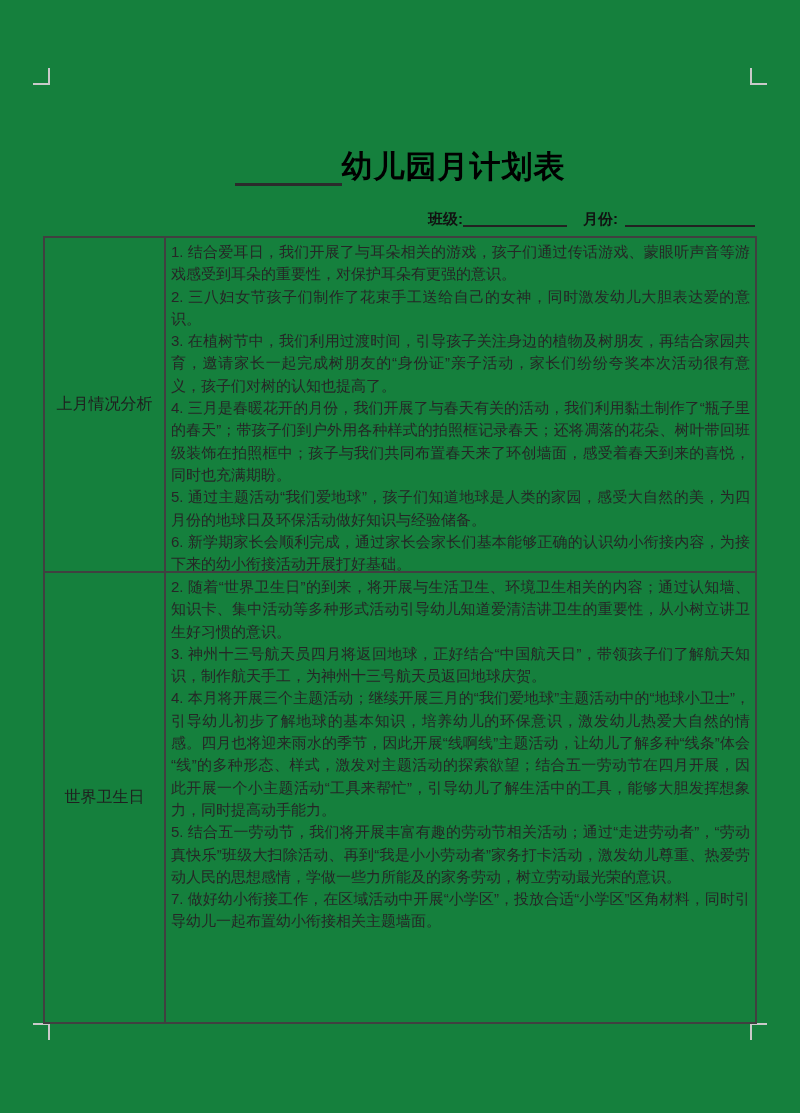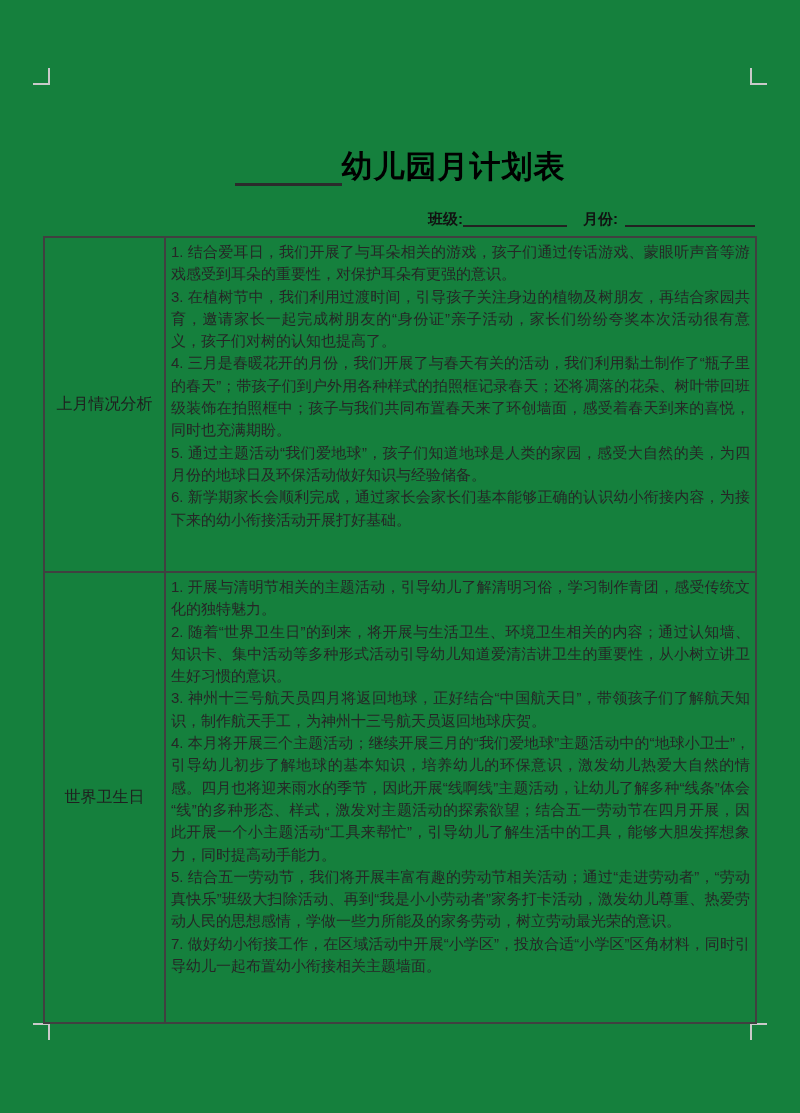--- a/index.html
+++ b/index.html
@@ -88,30 +88,30 @@
     <span class="meta-label meta-month">月份:</span>
     <span class="meta-blank blank-month"></span>
   </div>
 
   <div class="plan-table">
 
     <div class="cell label-cell row-top">上月情况分析</div>
 
     <div class="cell content-cell row-top">
       <p>1. 结合爱耳日，我们开展了与耳朵相关的游戏，孩子们通过传话游戏、蒙眼听声音等游戏感受到耳朵的重要性，对保护耳朵有更强的意识。</p>
+      <p>2. 三八妇女节孩子们制作了花束手工送给自己的女神，同时激发幼儿大胆表达爱的意识。</p>
       <p>3. 在植树节中，我们利用过渡时间，引导孩子关注身边的植物及树朋友，再结合家园共育，邀请家长一起完成树朋友的“身份证”亲子活动，家长们纷纷夸奖本次活动很有意义，孩子们对树的认知也提高了。</p>
       <p>4. 三月是春暖花开的月份，我们开展了与春天有关的活动，我们利用黏土制作了“瓶子里的春天”；带孩子们到户外用各种样式的拍照框记录春天；还将凋落的花朵、树叶带回班级装饰在拍照框中；孩子与我们共同布置春天来了环创墙面，感受着春天到来的喜悦，同时也充满期盼。</p>
       <p>5. 通过主题活动“我们爱地球”，孩子们知道地球是人类的家园，感受大自然的美，为四月份的地球日及环保活动做好知识与经验储备。</p>
       <p>6. 新学期家长会顺利完成，通过家长会家长们基本能够正确的认识幼小衔接内容，为接下来的幼小衔接活动开展打好基础。</p>
     </div>
 
     <div class="cell label-cell">世界卫生日</div>
 
     <div class="cell content-cell">
-      <p>1. 开展与清明节相关的主题活动，引导幼儿了解清明习俗，学习制作青团，感受传统文化的独特魅力。</p>
       <p>2. 随着“世界卫生日”的到来，将开展与生活卫生、环境卫生相关的内容；通过认知墙、知识卡、集中活动等多种形式活动引导幼儿知道爱清洁讲卫生的重要性，从小树立讲卫生好习惯的意识。</p>
       <p>3. 神州十三号航天员四月将返回地球，正好结合“中国航天日”，带领孩子们了解航天知识，制作航天手工，为神州十三号航天员返回地球庆贺。</p>
       <p>4. 本月将开展三个主题活动；继续开展三月的“我们爱地球”主题活动中的“地球小卫士”，引导幼儿初步了解地球的基本知识，培养幼儿的环保意识，激发幼儿热爱大自然的情感。四月也将迎来雨水的季节，因此开展“线啊线”主题活动，让幼儿了解多种“线条”体会“线”的多种形态、样式，激发对主题活动的探索欲望；结合五一劳动节在四月开展，因此开展一个小主题活动“工具来帮忙”，引导幼儿了解生活中的工具，能够大胆发挥想象力，同时提高动手能力。</p>
       <p>5. 结合五一劳动节，我们将开展丰富有趣的劳动节相关活动；通过“走进劳动者”，“劳动真快乐”班级大扫除活动、再到“我是小小劳动者”家务打卡活动，激发幼儿尊重、热爱劳动人民的思想感情，学做一些力所能及的家务劳动，树立劳动最光荣的意识。</p>
       <p>7. 做好幼小衔接工作，在区域活动中开展“小学区”，投放合适“小学区”区角材料，同时引导幼儿一起布置幼小衔接相关主题墙面。</p>
     </div>
 
   </div>
 </div>
 

